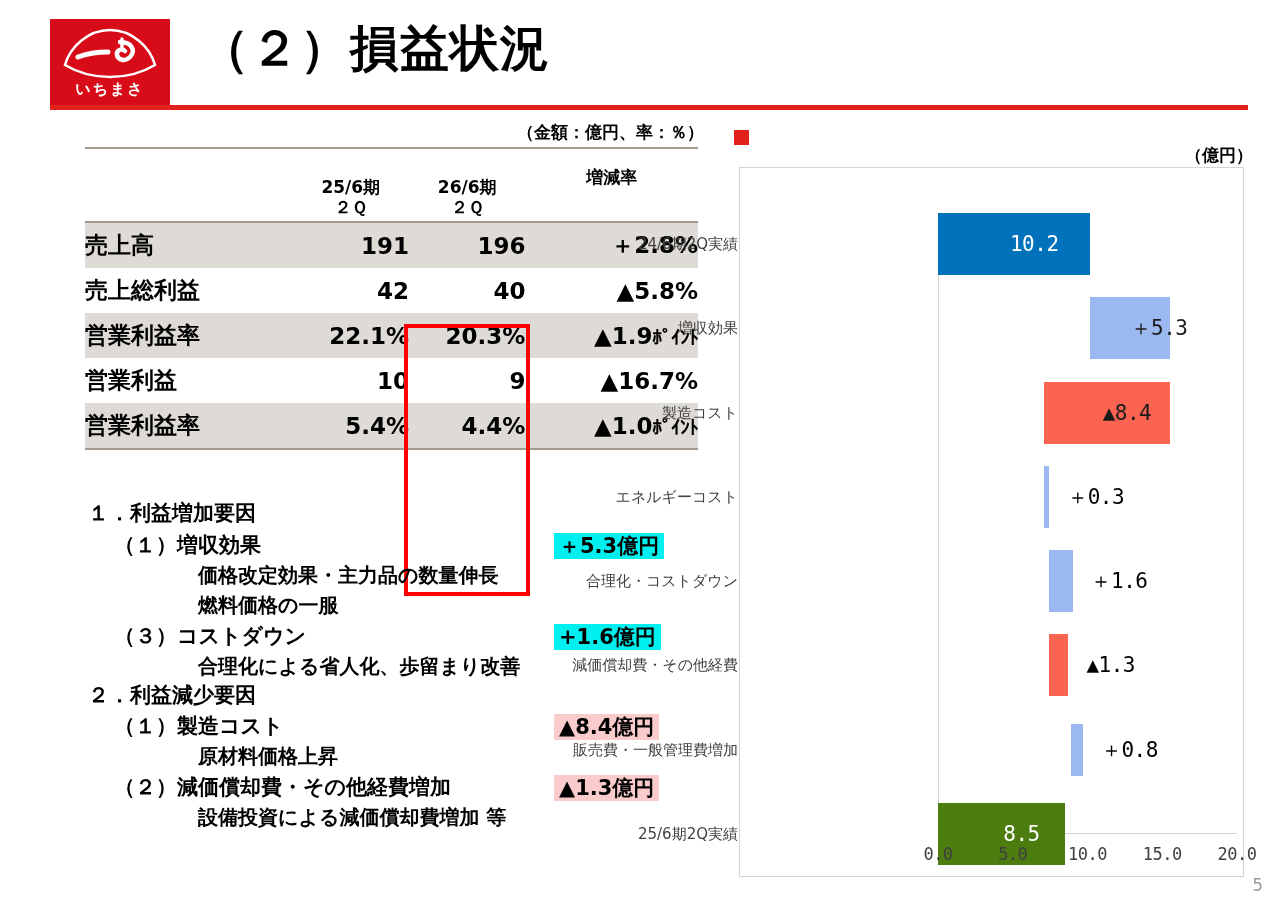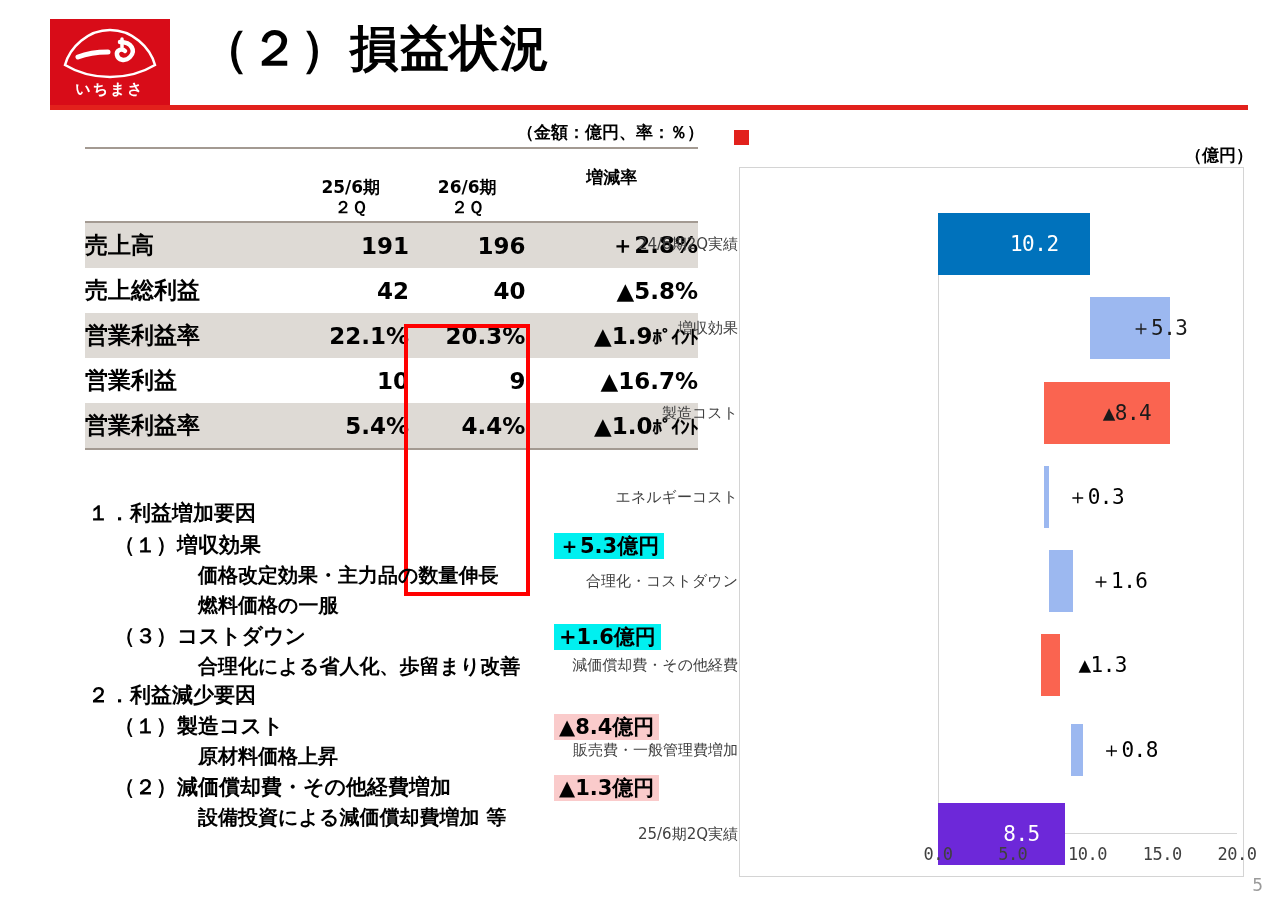--- a/index.html
+++ b/index.html
@@ -430,29 +430,29 @@
         </div>
         <div class="cat-label" style="top: 270.857px;">エネルギーコスト</div>
         <div class="bar outside" style="left: 304.145px; width: 5px; top: 270.857px; height: 62px; background: rgb(156, 184, 240);">
           <span class="bar-val">＋0.3</span>
         </div>
         <div class="cat-label" style="top: 355.143px;">合理化・コストダウン</div>
         <div class="bar outside" style="left: 308.63px; width: 23.92px; top: 355.143px; height: 62px; background: rgb(156, 184, 240);">
           <span class="bar-val">＋1.6</span>
         </div>
         <div class="cat-label" style="top: 439.429px;">減価償却費・その他経費</div>
-        <div class="bar outside" style="left: 301px; width: 19.435px; top: 439.429px; height: 62px; background: rgb(250, 100, 80);">
+        <div class="bar outside" style="left: 309px; width: 19.435px; top: 439.429px; height: 62px; background: rgb(250, 100, 80);">
           <span class="bar-val">▲1.3</span>
         </div>
         <div class="cat-label" style="top: 523.714px;">販売費・一般管理費増加</div>
         <div class="bar outside" style="left: 306px; width: 11.96px; top: 523.714px; height: 52px; background: rgb(156, 184, 240); margin-left: 25px;">
           <span class="bar-val">＋0.8</span>
         </div>
         <div class="cat-label" style="top: 608px;">25/6期2Q実績</div>
-        <div class="bar inside" style="left: 198px; width: 127.075px; top: 608px; height: 62px; background: #6d28d9;">
+        <div class="bar inside" style="left: 198px; width: 127.075px; top: 608px; height: 62px; background: #4d7c0f;">
           <span class="bar-val">8.5</span>
         </div>
         <div class="tick-label" style="left: 198px;">0.0</div>
         <div class="tick-label" style="left: 272.75px;">5.0</div>
         <div class="tick-label" style="left: 347.5px;">10.0</div>
         <div class="tick-label" style="left: 422.25px;">15.0</div>
         <div class="tick-label" style="left: 497px;">20.0</div>
       </div>
   </div>
 

